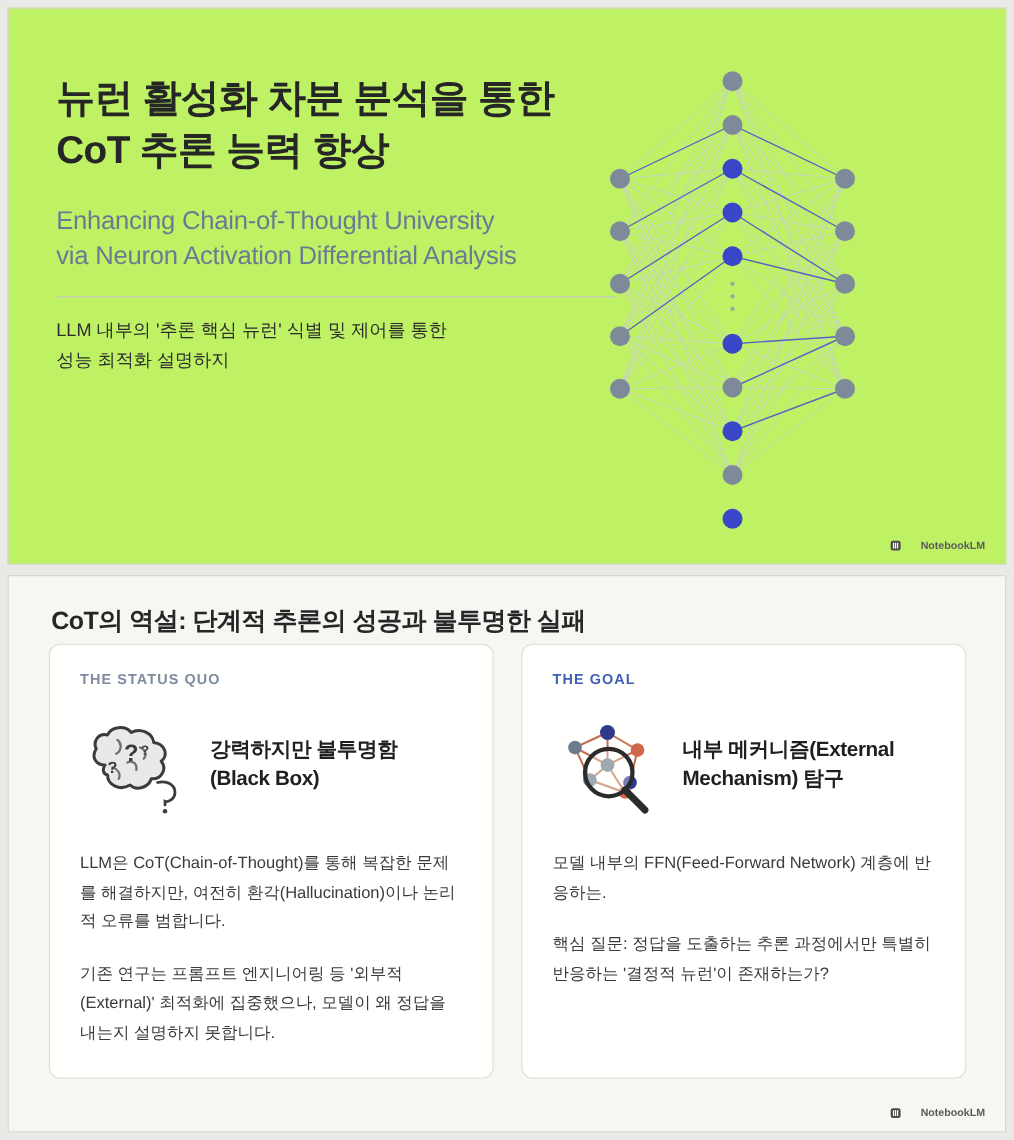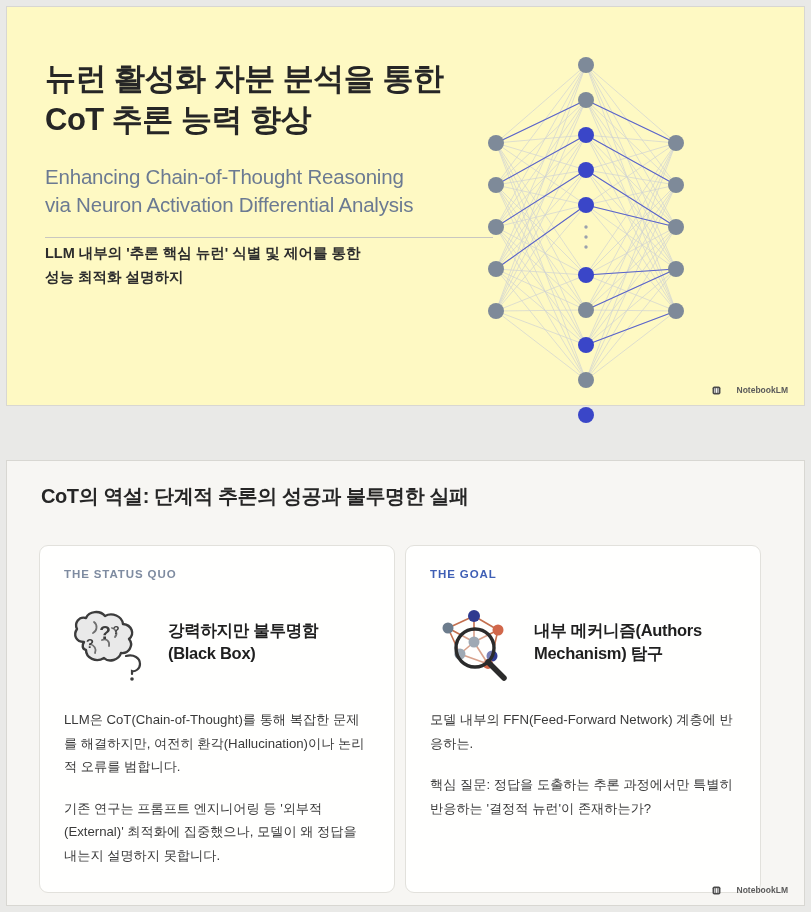--- a/index.html
+++ b/index.html
@@ -20,22 +20,22 @@
   .slide {
     position: absolute;
     left: 6px;
     width: 799px;
     background: #f6f5f2;
     border: 1px solid #d8d7d2;
     box-sizing: border-box;
   }
   #slide1 {
     top: 6px;
-    height: 400px;
-    background: #fef9c3;
+    height: 446px;
+    background: #bef264;
   }
   #slide2 {
     top: 460px;
     height: 446px;
     background: #f7f6f3;
   }
 
   .title-block {
     position: absolute;
     left: 38px;
@@ -58,23 +58,23 @@
     font-weight: 400;
     letter-spacing: -0.2px;
   }
   .divider {
     margin-top: 18px;
     width: 448px;
     height: 1px;
     background: #c9c7c0;
   }
   .tagline {
-    margin-top: 4px;
+    margin-top: 16px;
     font-size: 14.5px;
-    font-weight: bold;
+    font-weight: normal;
     color: #2d2d2d;
     line-height: 1.62;
   }
   .meta {
     position: absolute;
     left: 40px;
     top: 376px;
     font-size: 10.5px;
     color: #4a4a4a;
     line-height: 1.62;
@@ -116,24 +116,24 @@
     top: 22px;
     font-size: 20px;
     font-weight: bold;
     color: #262626;
     letter-spacing: -0.4px;
   }
 
   .cards {
     position: absolute;
     left: 32px;
-    top: 84px;
+    top: 54px;
     width: 735px;
     display: flex;
-    gap: 10px;
+    gap: 22px;
     align-items: center;
   }
   .card {
     width: 356px;
     min-height: 348px;
     background: #fffffe;
     border: 1px solid #e2e1dc;
     border-radius: 9px;
     box-sizing: border-box;
     padding: 22px 24px 20px 24px;
@@ -192,21 +192,21 @@
 <div id="page">
 
   <div class="slide" id="slide1">
 
     <div class="title-block">
       <div class="main-title">
         <div>뉴런 활성화 차분 분석을 통한</div>
         <div>CoT 추론 능력 향상</div>
       </div>
       <div class="sub-title">
-        <div>Enhancing Chain-of-Thought Reasoning</div>
+        <div>Enhancing Chain-of-Thought University</div>
         <div>via Neuron Activation Differential Analysis</div>
       </div>
       <div class="divider"></div>
       <div class="tagline">
         <div>LLM 내부의 '추론 핵심 뉴런' 식별 및 제어를 통한</div>
         <div>성능 최적화 설명하지</div>
       </div>
     </div>
 
 
@@ -340,21 +340,21 @@
                 <circle cx="58" cy="66" r="5" fill="#d1674a"></circle>
                 <circle cx="44" cy="44" r="5.5" fill="#6c7c8c"></circle>
               </g>
               <g>
                 <circle cx="45" cy="50" r="19" fill="#ffffff" fill-opacity="0.35" stroke="#2b2b2b" stroke-width="3.4"></circle>
                 <path d="M58,64 L74,80" stroke="#2b2b2b" stroke-width="5.5" stroke-linecap="round"></path>
               </g>
             </svg>
           </div>
           <div class="card-headline">
-            <div>내부 메커니즘(Authors</div>
+            <div>내부 메커니즘(External</div>
             <div>Mechanism) 탐구</div>
           </div>
         </div>
         <div class="card-body">
           <p>모델 내부의 FFN(Feed-Forward Network) 계층에 반응하는.</p>
           <p>핵심 질문: 정답을 도출하는 추론 과정에서만 특별히 반응하는 '결정적 뉴런'이 존재하는가?</p>
         </div>
       </div>
 
     </div>

